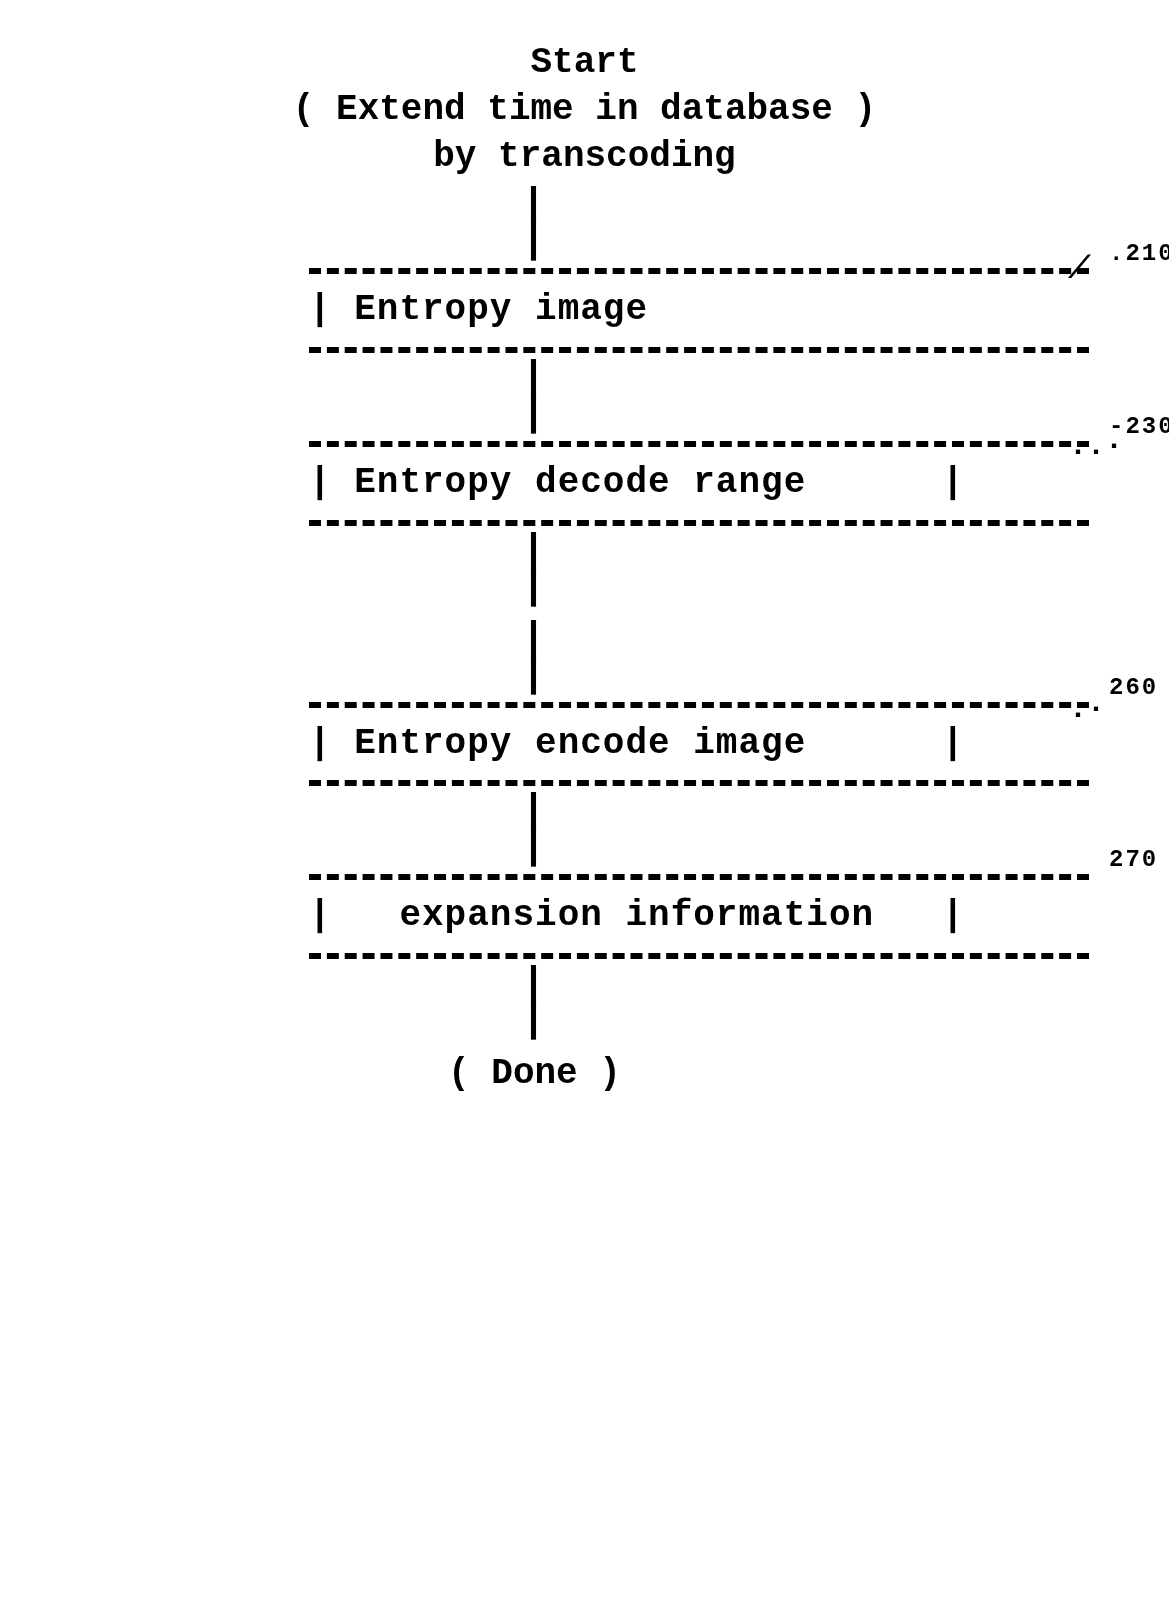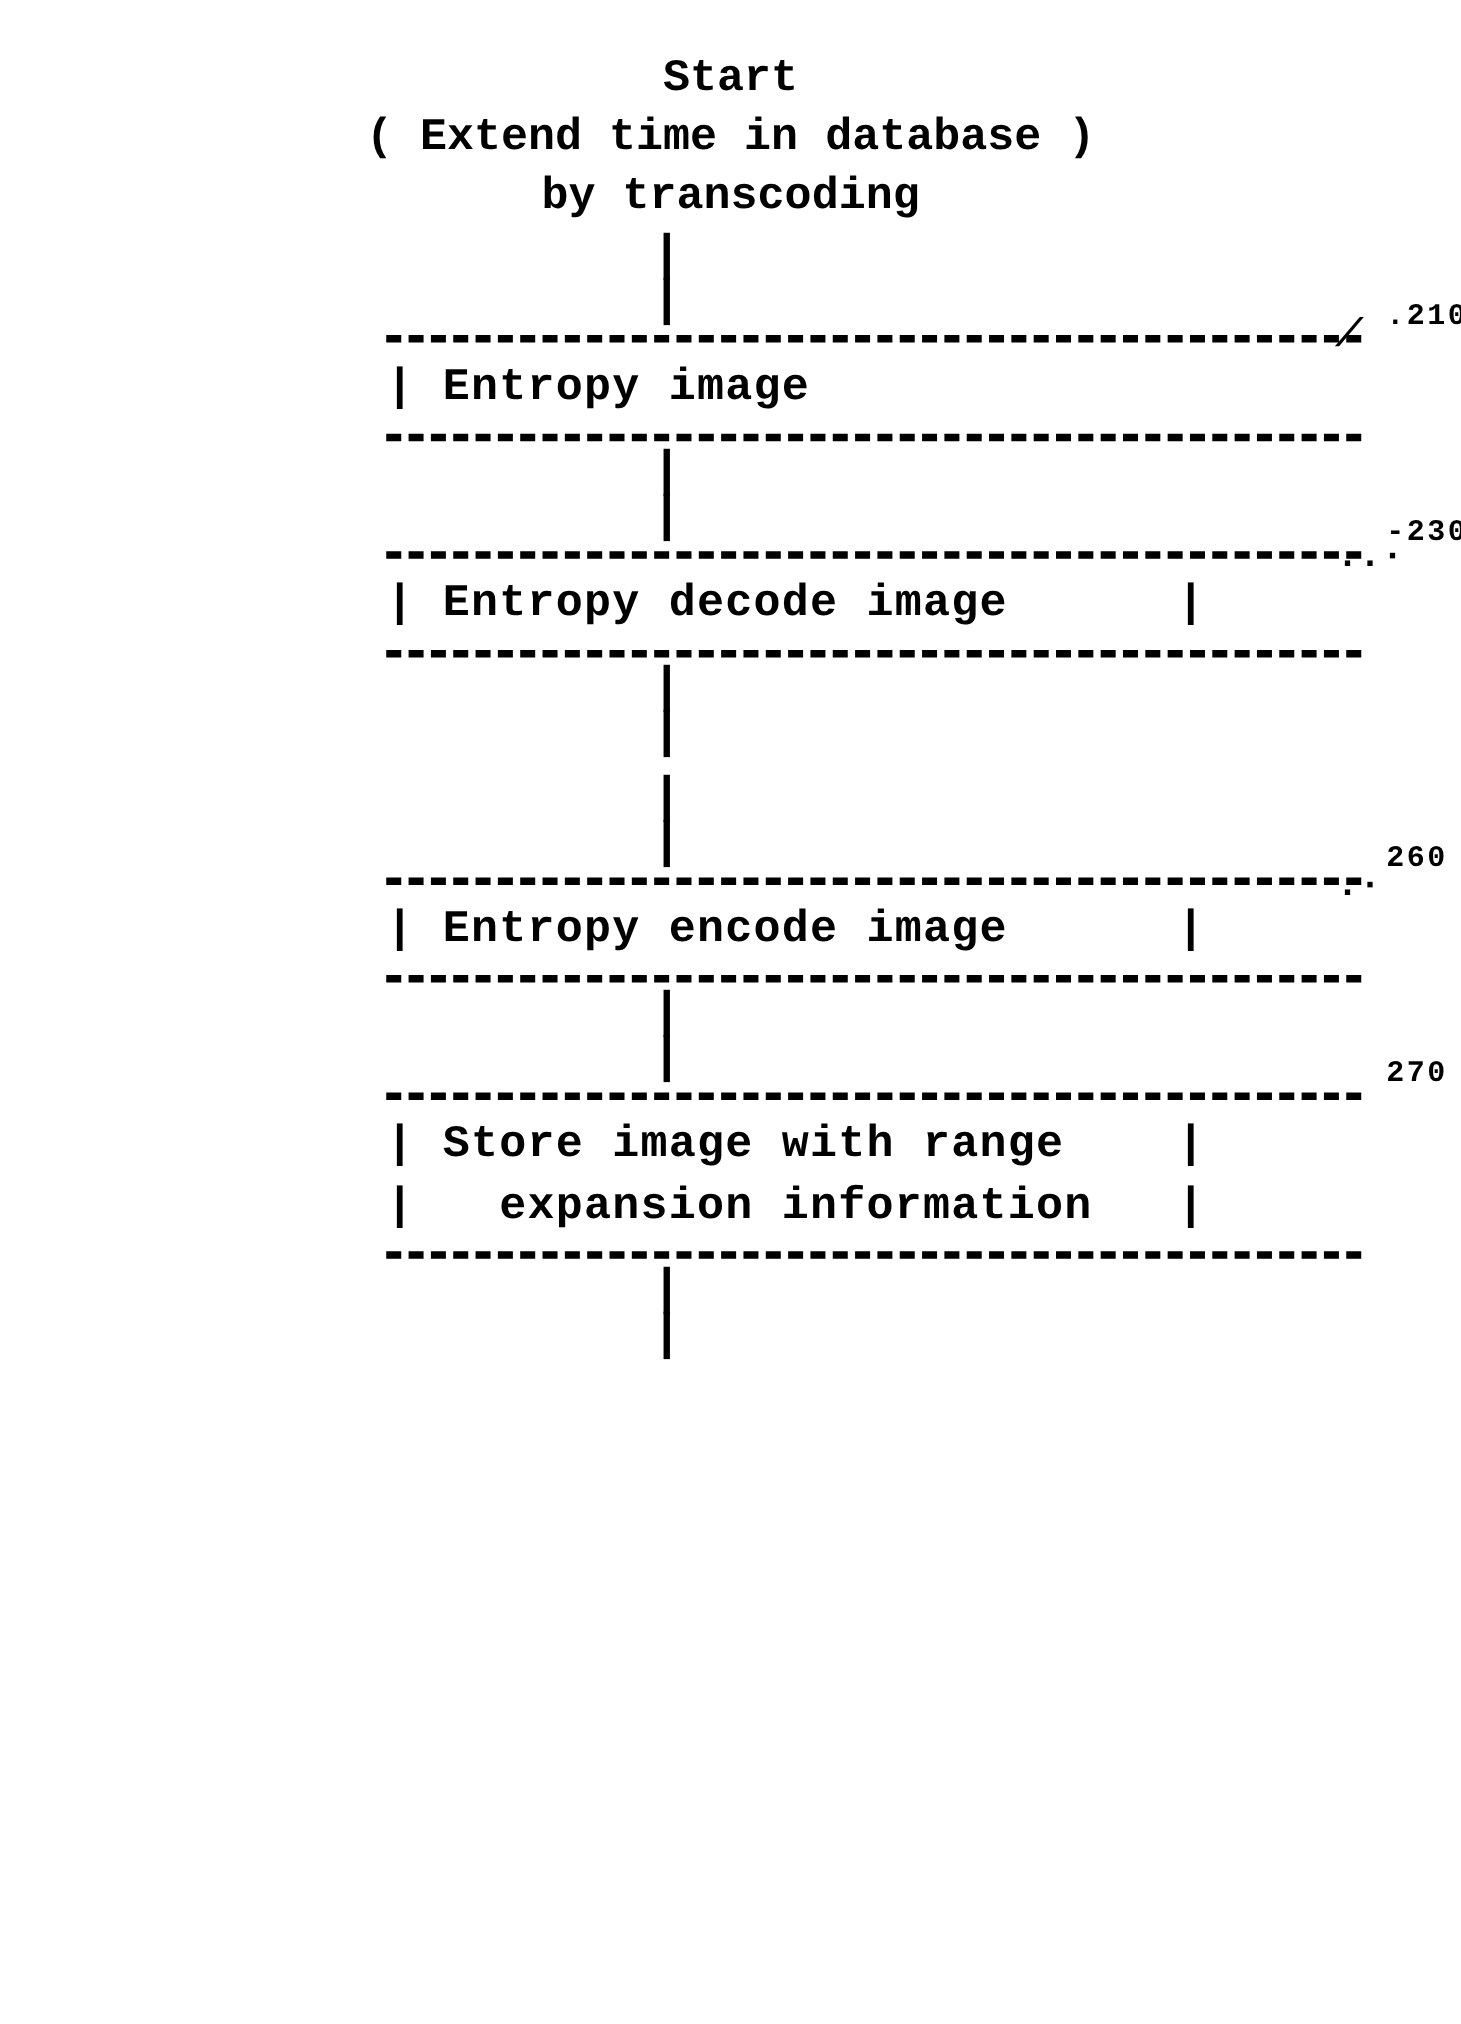--- a/index.html
+++ b/index.html
@@ -89,21 +89,21 @@
     </div>
   </div>
 
   <div class="connector" style="white-space:pre">|
 |</div>
 
   <div class="step">
     <span class="lead" style="top:-10px">..·</span>
     <span class="ref" style="top:-28px">-230</span>
     <div class="box">
-      <span class="line">| Entropy decode image      |</span>
+      <span class="line">| Entropy decode range      |</span>
     </div>
   </div>
 
   <div class="connector" style="white-space:pre">|
 |</div>
 
 
   <div class="connector" style="white-space:pre">|
 |</div>
 
@@ -114,22 +114,22 @@
       <span class="line">| Entropy encode image      |</span>
     </div>
   </div>
 
   <div class="connector" style="white-space:pre">|
 |</div>
 
   <div class="step">
     <span class="ref" style="top:-28px">270</span>
     <div class="box">
-      <span class="line">| Store image with range    |</span>
       <span class="line">|   expansion information   |</span>
     </div>
   </div>
 
   <div class="connector" style="white-space:pre">|
 |</div>
 
+  <div class="terminal">(  Done  )</div>
 
 </div>
 
 </body></html>

